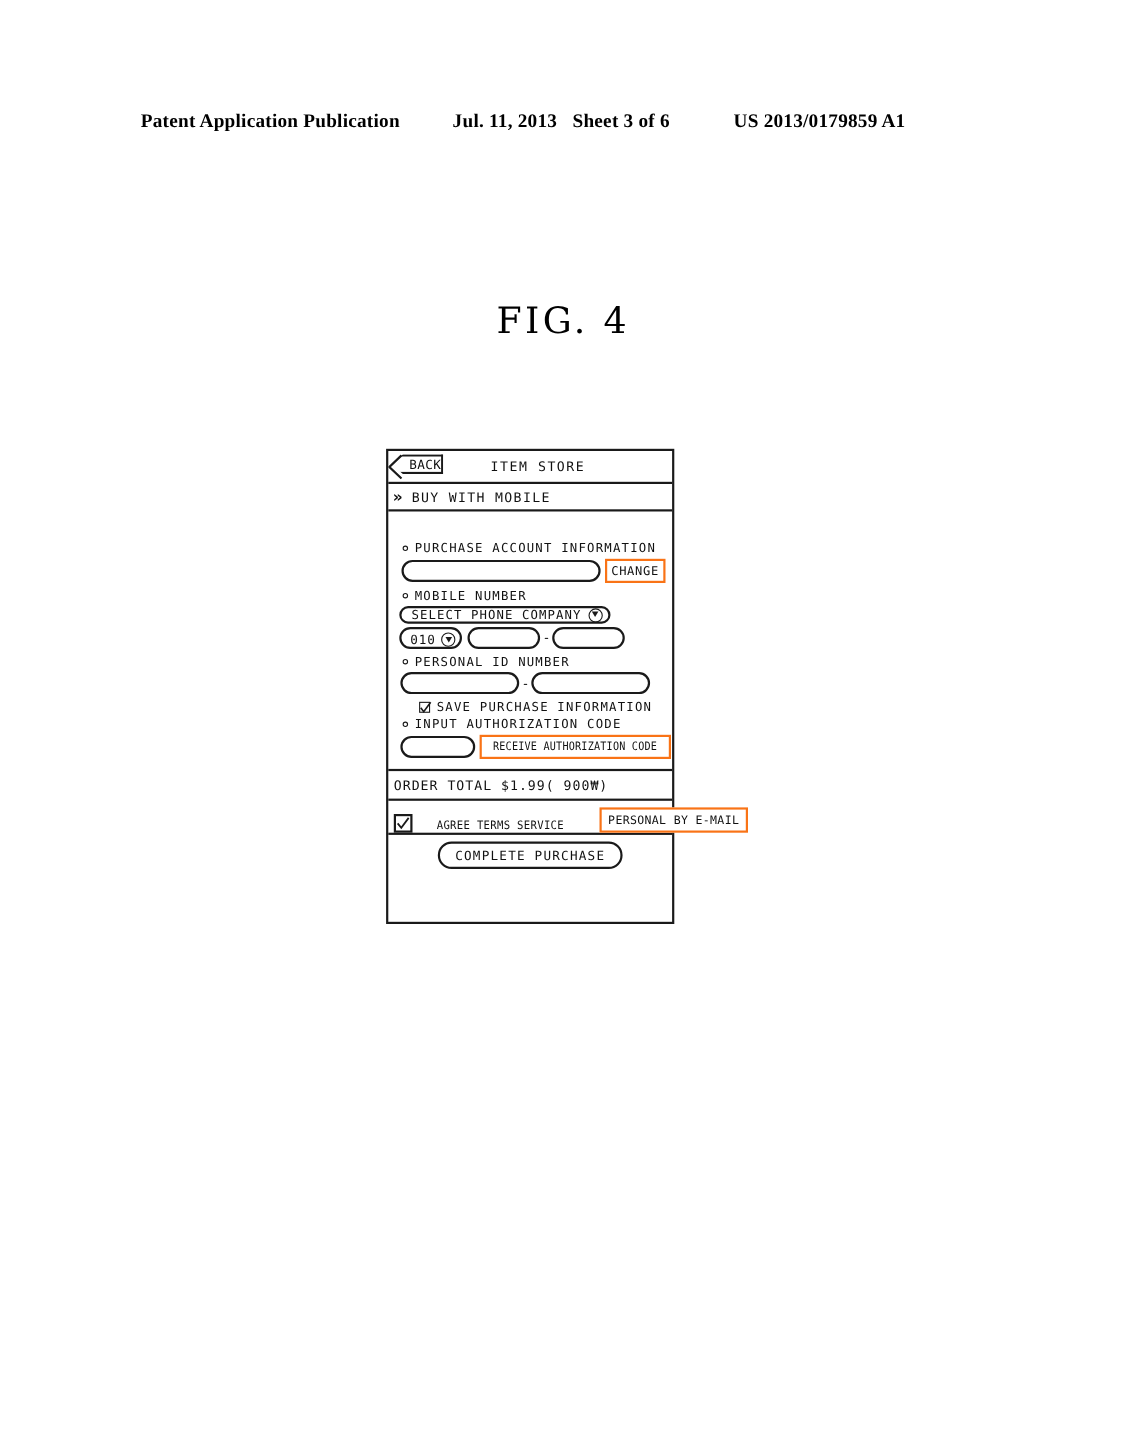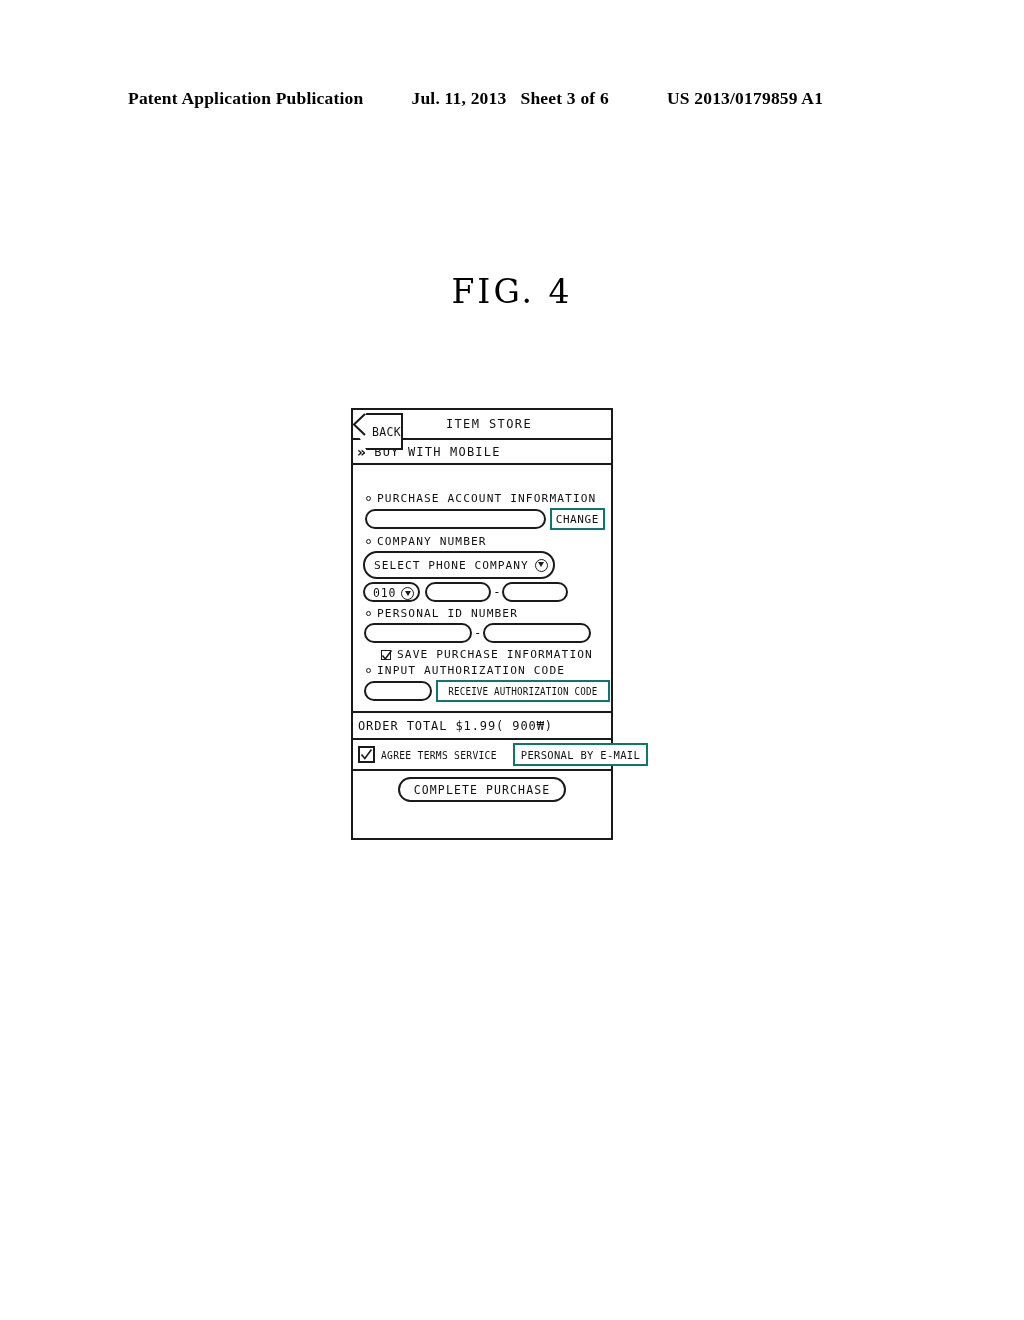--- a/index.html
+++ b/index.html
@@ -23,21 +23,21 @@
     left: 128px;
     width: 768px;
     display: flex;
     align-items: baseline;
     font-family: "Liberation Serif", serif;
     font-weight: bold;
     font-size: 17.5px;
     letter-spacing: 0.2px;
     white-space: nowrap;
   }
-  .ph-pub   { flex: 0 0 auto; }
+  .ph-pub   { flex: 0 0 auto; margin-top: 11px; }
   .ph-date  { flex: 0 0 auto; margin-left: 48px; }
   .ph-sheet { flex: 0 0 auto; margin-left: 14px; }
   .ph-num   { flex: 0 0 auto; margin-left: 58px; }
 
   
   .fig-title {
     position: absolute;
     top: 272px;
     left: 0;
     width: 1024px;
@@ -70,21 +70,21 @@
     height: 30px;
     display: flex;
     align-items: center;
     box-sizing: border-box;
   }
   .back-btn {
     position: absolute;
     left: 3px;
     top: 3px;
     width: 47px;
-    height: 37px;
+    height: 18px;
     box-sizing: border-box;
     display: flex;
     align-items: center;
     justify-content: flex-end;
     padding-right: 0;
     background: #ffffff;
     border: 2px solid #1a1a1a;
     border-left: none;
     clip-path: polygon(0% 50%, 22% 0%, 100% 0%, 100% 100%, 22% 100%);
     font-size: 11.5px;
@@ -159,21 +159,21 @@
   .pill {
     border: 2px solid #1a1a1a;
     border-radius: 999px;
     height: 19px;
     box-sizing: border-box;
     background: #ffffff;
   }
   .pill-input { cursor: text; }
 
   .rect-btn {
-    border: 2px solid #0f766e;
+    border: 2px solid #f97316;
     background: #ffffff;
     box-sizing: border-box;
     display: flex;
     align-items: center;
     justify-content: center;
     cursor: pointer;
     font-size: 11px;
     letter-spacing: 0.6px;
     white-space: nowrap;
   }
@@ -199,21 +199,21 @@
     content: "";
     width: 0; height: 0;
     border-left: 3.6px solid transparent;
     border-right: 3.6px solid transparent;
     border-top: 5px solid #1a1a1a;
     margin-top: -1px;
   }
 
   
   .select-pill {
-    height: 28px;
+    height: 16px;
     display: flex;
     align-items: center;
     padding: 0 5px 0 9px;
     gap: 6px;
     cursor: pointer;
     font-size: 11.2px;
     letter-spacing: 1px;
     white-space: nowrap;
   }
 
@@ -259,24 +259,24 @@
     padding-left: 5px;
     box-sizing: border-box;
     font-size: 12px;
     letter-spacing: 0.9px;
   }
 
   
   .agree-bar {
     height: 31px;
     display: flex;
-    align-items: center;
+    align-items: flex-end;
     padding: 0 4px 0 5px;
     box-sizing: border-box;
-    gap: 6px;
+    gap: 22px;
   }
   .chk-lg {
     width: 17px; height: 17px;
     border: 2px solid #1a1a1a;
     box-sizing: border-box;
     position: relative;
     flex: 0 0 auto;
     cursor: pointer;
   }
   .chk-lg svg { position: absolute; left: 0; top: 0; }
@@ -357,21 +357,21 @@
       <div class="pill pill-input" style="flex:1 1 auto; height:20px;">
         
       </div>
       <div class="rect-btn" style="height:22px; padding:0 4px; margin-left:4px;">
         <span>CHANGE</span>
       </div>
     </div>
 
     <div class="field-label">
       <span class="bullet"></span>
-      <span>COMPANY NUMBER</span>
+      <span>MOBILE NUMBER</span>
     </div>
     <div class="field-row" style="padding-left:10px;">
       <div class="pill select-pill">
         <span>SELECT PHONE COMPANY</span>
         <span class="caret"></span>
       </div>
     </div>
     <div class="field-row" style="padding-left:10px;">
       <div class="pill prefix-pill">
         <span>010</span>

